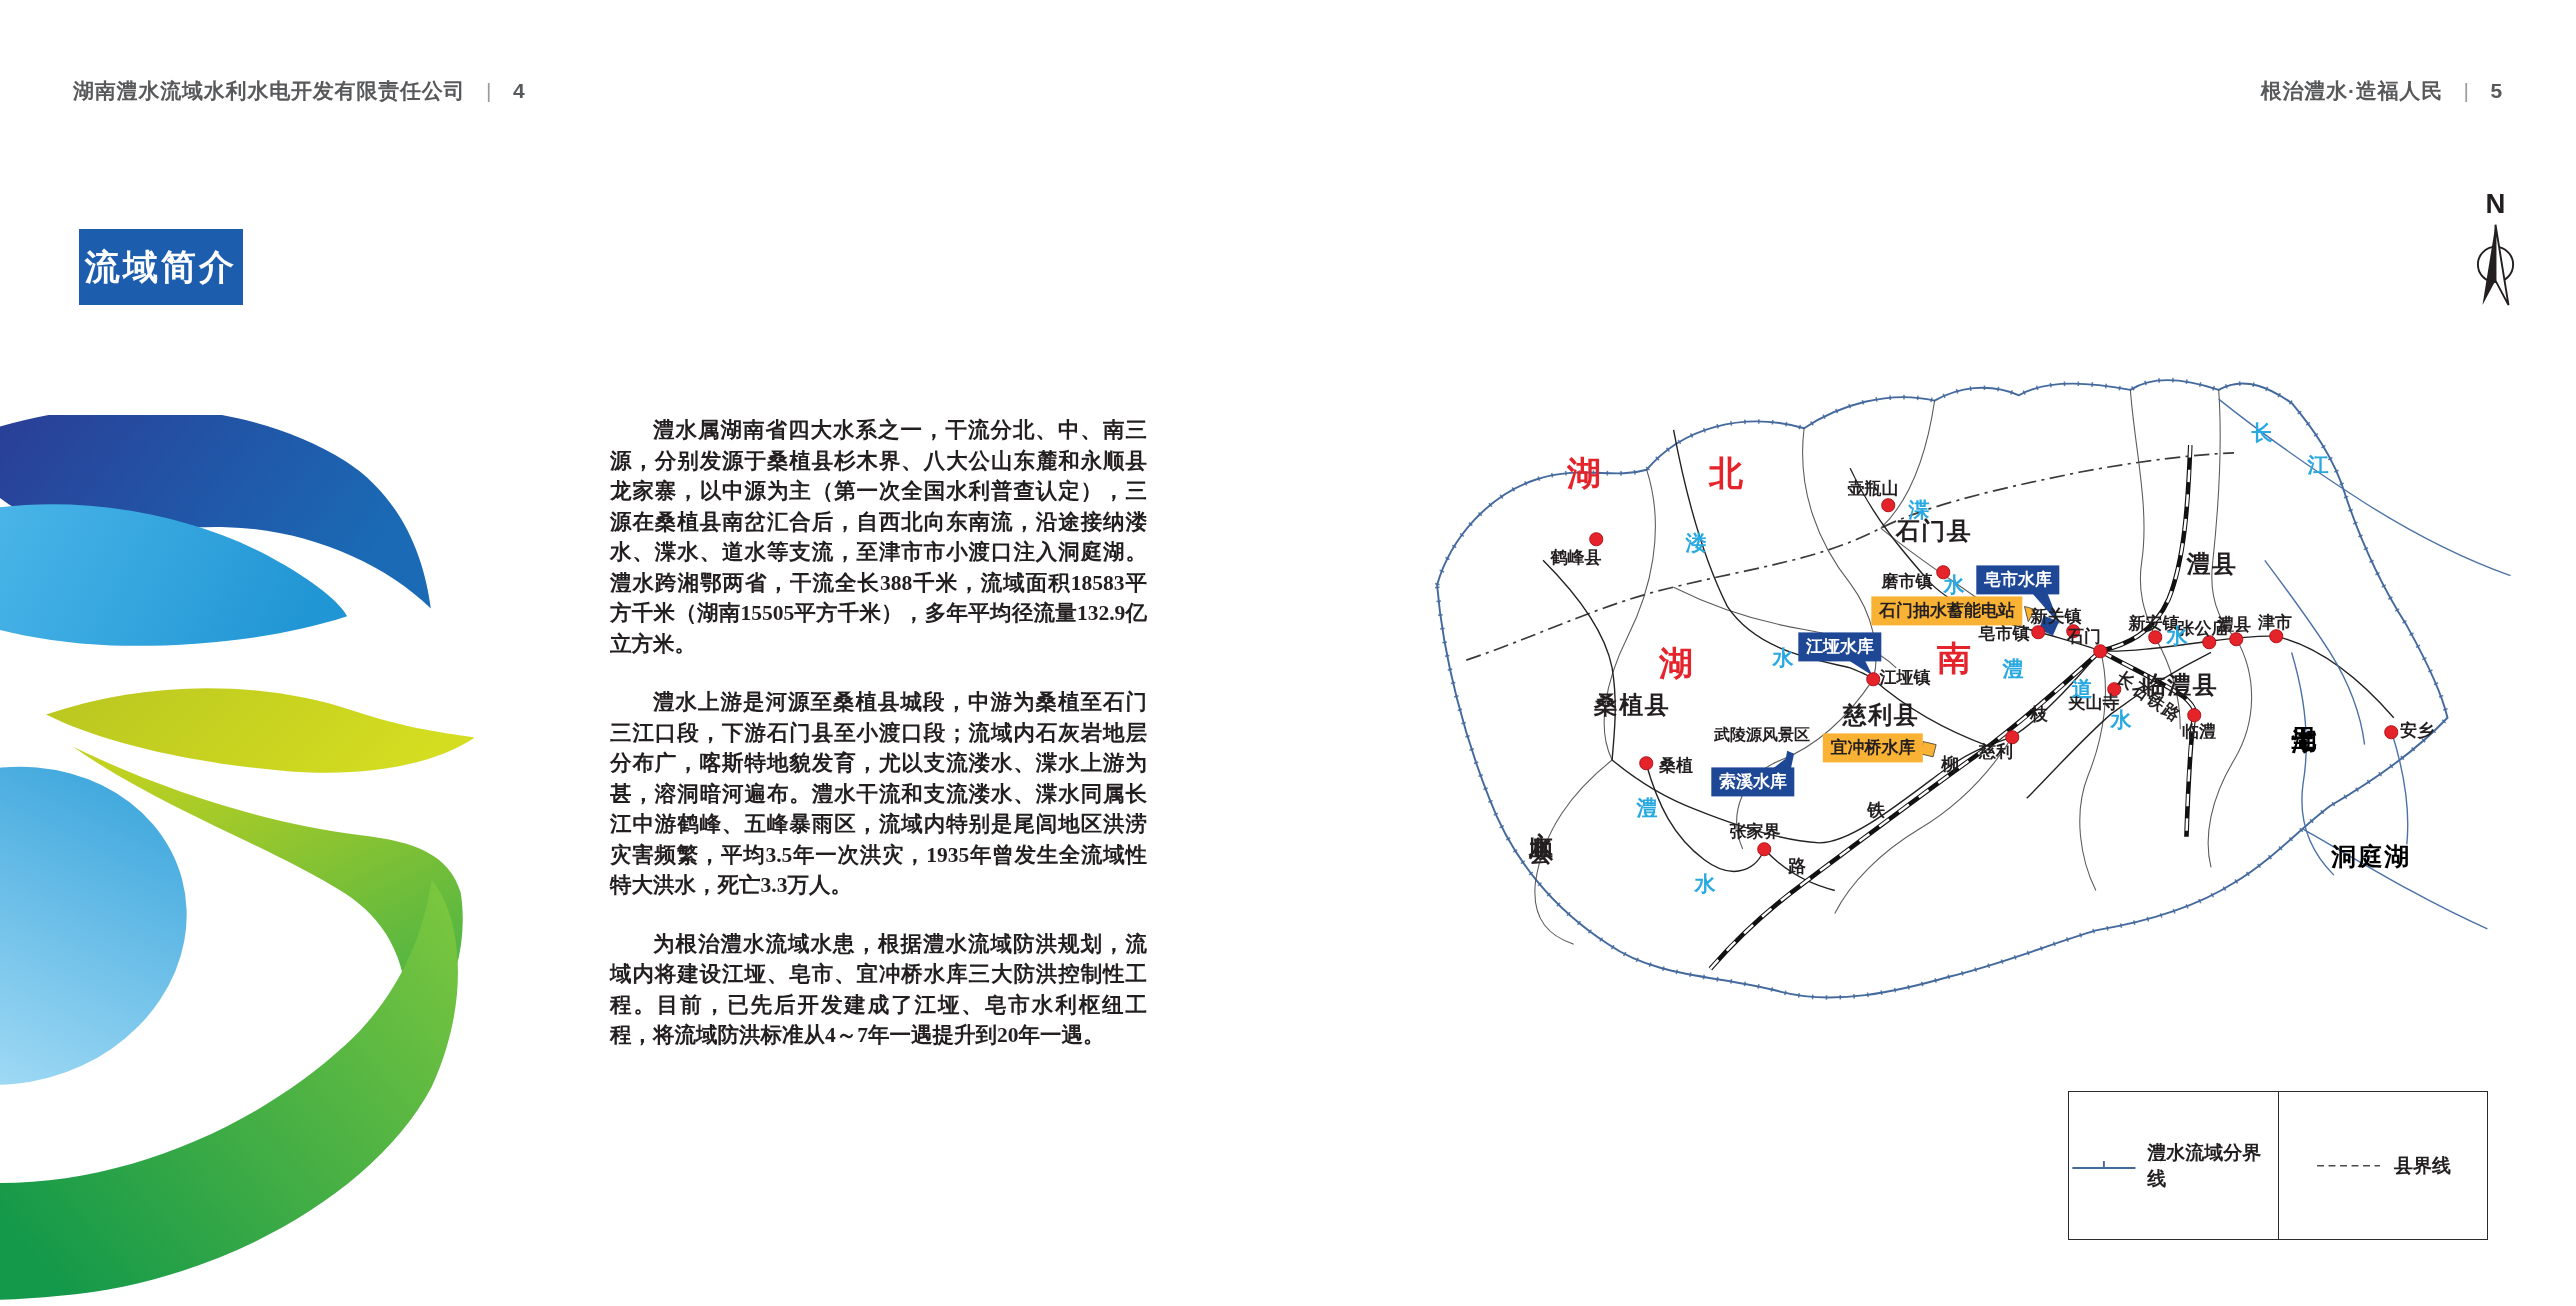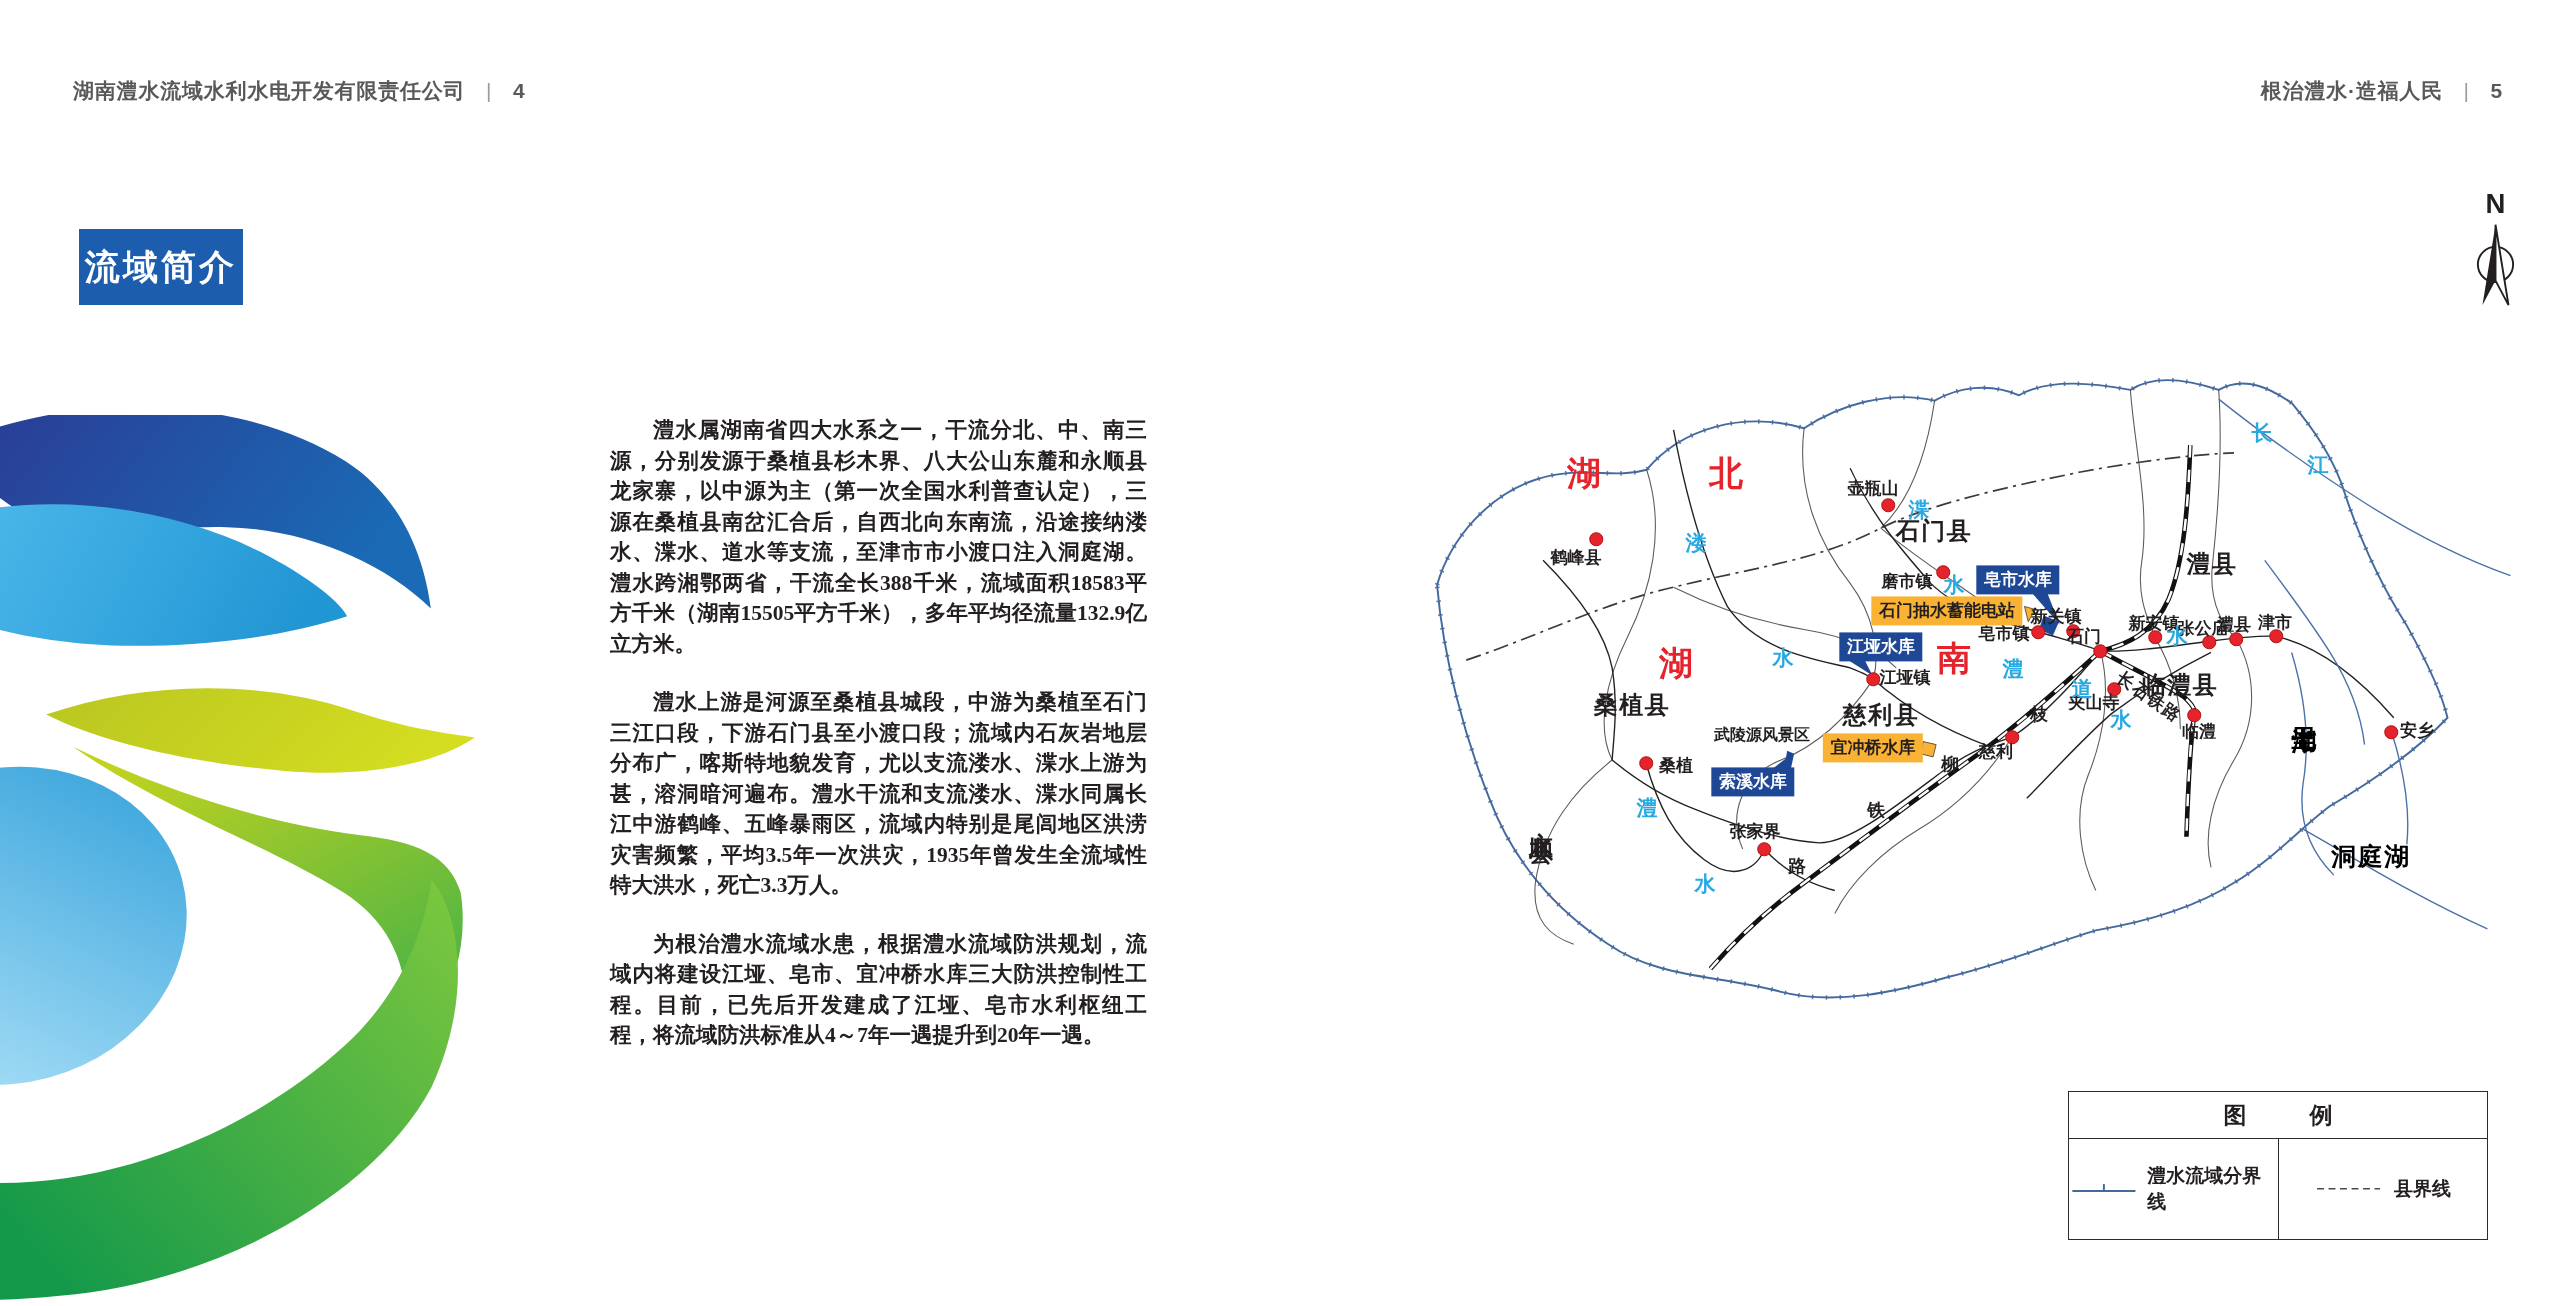--- a/index.html
+++ b/index.html
@@ -257,30 +257,29 @@
         <div class="lbl river-char" style="left: 701px; top: 390px;">水</div>
         <div class="lbl river-char" style="left: 842px; top: 103px;">长</div>
         <div class="lbl river-char" style="left: 898px; top: 135px;">江</div>
         <div class="lbl water-label vertical" style="left: 885px; top: 378px;">七里湖</div>
         <div class="lbl water-label" style="left: 951px; top: 526px;">洞庭湖</div>
         <div class="lbl rail-char" style="left: 619px; top: 384px;">枝</div>
         <div class="lbl rail-char" style="left: 530px; top: 434px;">柳</div>
         <div class="lbl rail-char" style="left: 456px; top: 480px;">铁</div>
         <div class="lbl rail-char" style="left: 377px; top: 536px;">路</div>
         <div class="lbl rail-label" style="left: 729px; top: 367px; transform: translate(-50%, -50%) rotate(35deg);">长石铁路</div>
-        <div class="lbl callout blue" style="left: 461px; top: 317px;">江垭水库</div>
+        <div class="lbl callout blue" style="left: 420px; top: 317px;">江垭水库</div>
         <div class="lbl callout blue" style="left: 598px; top: 250px;">皂市水库</div>
         <div class="lbl callout blue" style="left: 333px; top: 452px;">索溪水库</div>
         <div class="lbl callout orange" style="left: 527px; top: 281px;">石门抽水蓄能电站</div>
         <div class="lbl callout orange" style="left: 453px; top: 418px;">宜冲桥水库</div>
       </div>
   </div>
 
   <div class="legend">
-    <div class="ltitle">图　例</div>
     <div class="lrow">
       <div class="lcell">
         <svg width="69" height="15.4" viewBox="0 0 87.1094 20">
           <line x1="4" y1="13" x2="86" y2="13" stroke="#44699d" stroke-width="2.5"></line>
           <line x1="45" y1="4" x2="45" y2="13" stroke="#44699d" stroke-width="2.5"></line>
         </svg>
         <span class="llab">澧水流域分界线</span>
       </div>
       <div class="lcell">
         <svg width="69" height="15.4" viewBox="0 0 90 20">

